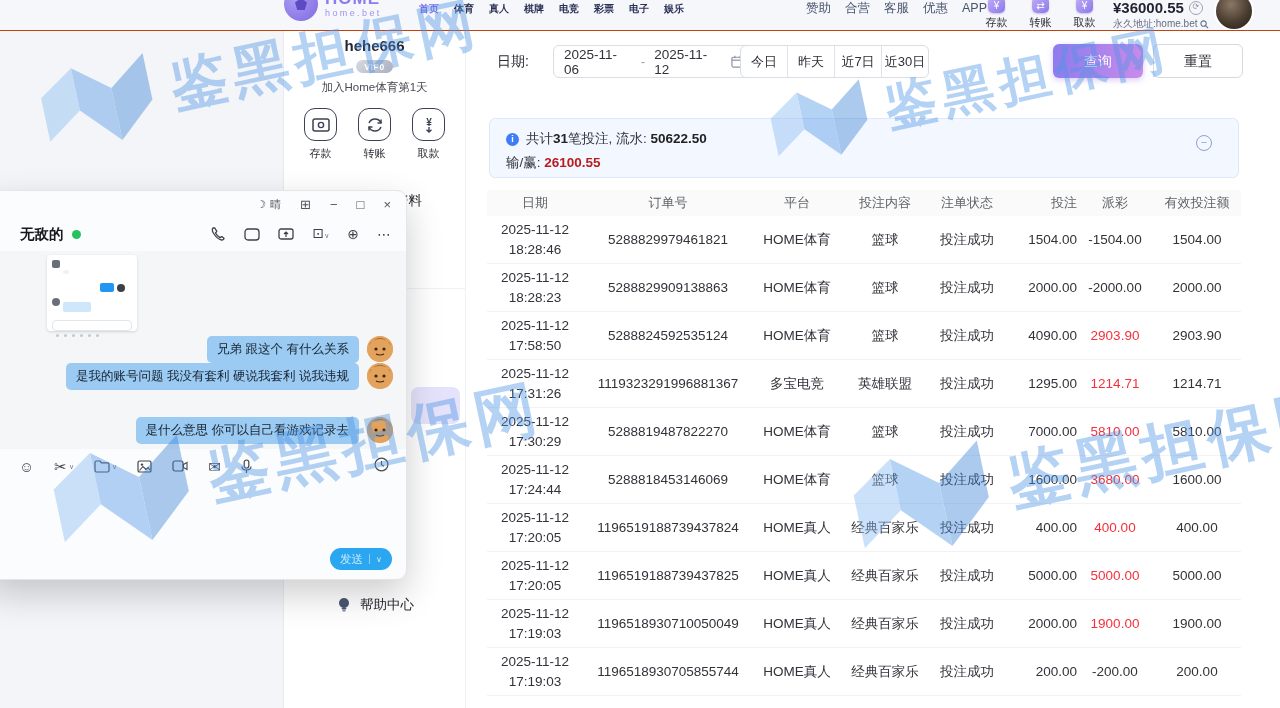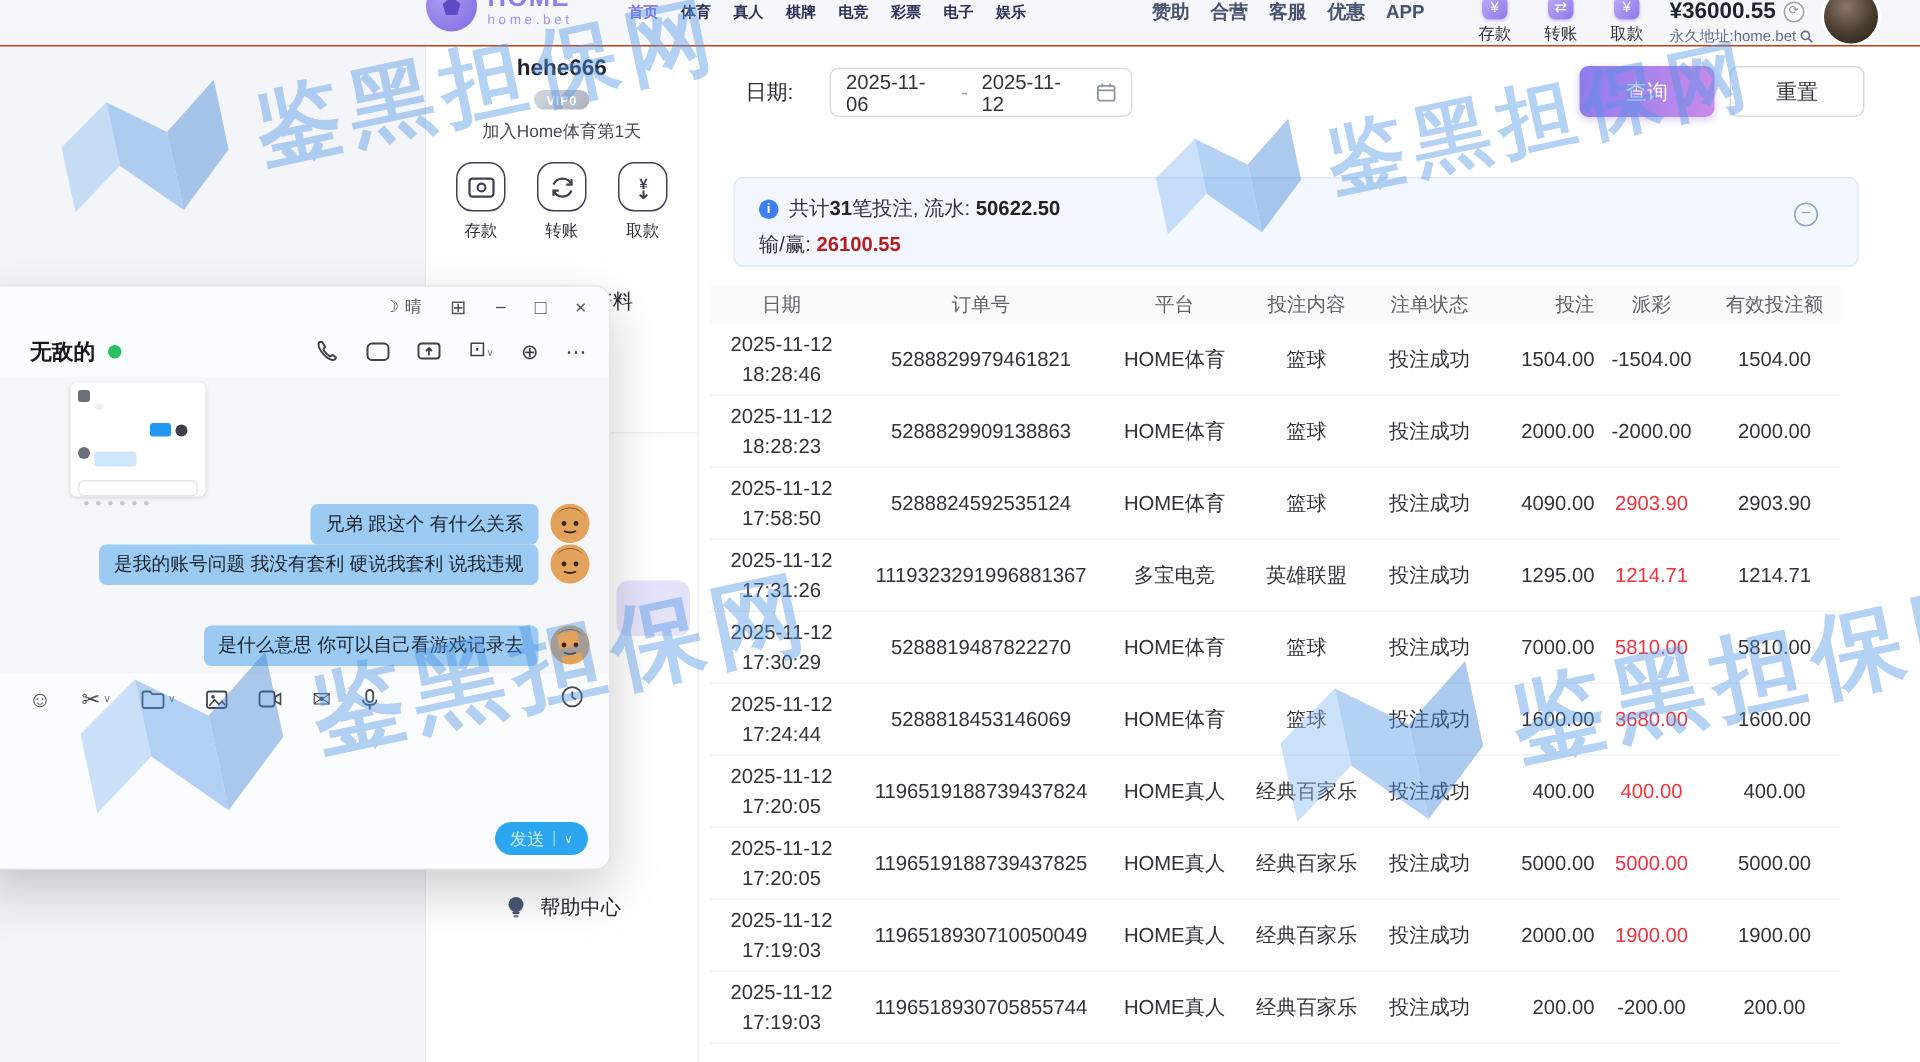--- a/index.html
+++ b/index.html
@@ -11,21 +11,21 @@
   
   .navbar{position:absolute;top:0;left:0;width:1280px;height:30px;background:#f6f7fb;border-bottom:1px solid #c2410c;overflow:hidden;z-index:5;}
   .brand{position:absolute;left:284px;top:-13px;display:flex;align-items:center;gap:7px;}
   .brand-icon{width:34px;height:34px;border-radius:50%;background:radial-gradient(circle at 35% 35%,#ab9df3,#7e68e0);position:relative;flex:0 0 auto;}
   .brand-icon:after{content:"";position:absolute;left:11px;top:11px;width:12px;height:12px;background:#5d4bc4;clip-path:polygon(50% 0,100% 38%,81% 100%,19% 100%,0 38%);}
   .brand-name{font-size:17px;font-weight:bold;color:#8b7cf0;letter-spacing:1px;line-height:19px;}
   .brand-domain{font-size:9px;color:#a293f0;letter-spacing:2.4px;line-height:11px;}
   .nav-menu{position:absolute;left:419px;top:0;display:flex;gap:15px;}
   .nav-item{font-size:10px;font-weight:bold;color:#2c3257;line-height:17px;cursor:pointer;white-space:nowrap;}
   .nav-item.active{color:#7e6ce8;}
-  .nav-secondary{position:absolute;left:768px;top:1px;display:flex;gap:14px;font-weight:bold;}
+  .nav-secondary{position:absolute;left:806px;top:1px;display:flex;gap:14px;}
   .nav-sec-item{font-size:12.5px;color:#49536e;line-height:15px;cursor:pointer;white-space:nowrap;}
   .wallet{position:absolute;left:979px;top:0;display:flex;gap:9px;}
   .wallet-item{width:35px;display:flex;flex-direction:column;align-items:center;cursor:pointer;}
   .wallet-icon{width:17px;height:16px;margin-top:-3px;border-radius:5px;background:linear-gradient(135deg,#c0aef7,#8d77e8);color:#fff;font-size:10px;display:flex;align-items:center;justify-content:center;box-shadow:0 1px 2px rgba(120,90,220,.35);}
   .wallet-label{font-size:11px;color:#2f2f38;margin-top:2px;white-space:nowrap;}
   .balance-block{position:absolute;left:1113px;top:0;}
   .balance{font-size:15px;font-weight:bold;color:#1e2330;line-height:15px;display:flex;align-items:center;gap:5px;}
   .balance-refresh{width:12px;height:12px;border:1px solid #9aa3b5;border-radius:50%;color:#8a93a8;font-size:8px;line-height:10px;text-align:center;font-weight:normal;}
   .address{font-size:10px;color:#646d82;margin-top:2px;display:flex;gap:3px;align-items:center;white-space:nowrap;}
   .avatar{position:absolute;left:1216px;top:-7px;width:36px;height:36px;border-radius:50%;background:radial-gradient(circle at 42% 32%,#8a7866,#4a3c30 55%,#241d16);box-shadow:0 0 0 2px #fff;}
@@ -57,21 +57,21 @@
   .range:first-child{border-left:none;}
   .btn-query{position:absolute;left:587px;top:14px;width:90px;height:34px;border-radius:6px;background:linear-gradient(100deg,#8d7bee,#c98cea);color:#fff;font-size:14px;text-align:center;line-height:34px;cursor:pointer;box-shadow:0 2px 6px rgba(150,110,235,.35);}
   .btn-reset{position:absolute;left:687px;top:14px;width:88px;height:32px;border:1px solid #d6d9df;border-radius:6px;background:#fff;color:#34343c;font-size:14px;text-align:center;line-height:32px;cursor:pointer;}
   .summary{position:absolute;left:23px;top:88px;width:750px;height:60px;background:#f3f7ff;border:1px solid #dde8fd;border-radius:6px;box-sizing:border-box;}
   .s1{position:absolute;left:16px;top:11px;display:flex;align-items:center;gap:7px;font-size:13.5px;color:#33333b;}
   .info-i{width:13px;height:13px;border-radius:50%;background:#3f7df5;color:#fff;font-size:9px;font-weight:bold;display:flex;align-items:center;justify-content:center;font-style:normal;}
   .b{font-weight:bold;color:#222;}
   .s2{position:absolute;left:16px;top:35px;font-size:13.5px;color:#33333b;}
   .red{color:#b91c1c;}
   .collapse{position:absolute;right:26px;top:16px;width:14px;height:14px;border:1px solid #8fa3cc;border-radius:50%;color:#8fa3cc;font-size:11px;line-height:12px;text-align:center;cursor:pointer;}
-  .table{position:absolute;left:7px;top:160px;width:754px;}
+  .table{position:absolute;left:21px;top:160px;width:754px;}
   .trow{display:flex;align-items:center;}
   .thead{height:26px;background:#fafafa;color:#5f6368;font-size:13px;border-radius:2px;}
   .tbody .trow{height:47px;border-bottom:1px solid #f2f2f5;font-size:13.5px;color:#32323a;}
   .cell{text-align:center;box-sizing:border-box;}
   .c0{width:96px;}.c1{width:170px;}.c2{width:88px;}.c3{width:88px;}.c4{width:76px;}.c5{width:72px;text-align:right;}.c6{width:76px;}.c7{width:88px;}
   .dt{line-height:1.45;}
   .val-red{color:#f4303c;}
   
   .chat{position:absolute;left:-14px;top:190px;width:421px;height:390px;background:#fbfcfd;border:1px solid #e4e4e9;border-radius:10px;box-shadow:0 14px 36px rgba(0,0,0,.20);z-index:60;box-sizing:border-box;}
   .titlebar{position:absolute;top:0;left:0;right:0;height:27px;display:flex;justify-content:flex-end;align-items:center;gap:19px;padding-right:15px;color:#55555c;}
@@ -230,20 +230,26 @@
     <span>2025-11-12</span>
     <span class="cal">
       <svg width="13" height="13" viewBox="0 0 14 14">
           <rect x="1" y="2.4" width="12" height="10.6" rx="1.6" fill="none" stroke="#8d94a2" stroke-width="1.3"></rect>
           <line x1="1" y1="5.6" x2="13" y2="5.6" stroke="#8d94a2" stroke-width="1.3"></line>
           <line x1="4.2" y1="0.8" x2="4.2" y2="3.4" stroke="#8d94a2" stroke-width="1.3"></line>
           <line x1="9.8" y1="0.8" x2="9.8" y2="3.4" stroke="#8d94a2" stroke-width="1.3"></line>
         </svg>
     </span>
   </div>
+  <div class="ranges" id="rangeGroup">
+      <div class="range">今日</div>
+      <div class="range">昨天</div>
+      <div class="range">近7日</div>
+      <div class="range">近30日</div>
+    </div>
   <div class="btn-query">查询</div>
   <div class="btn-reset">重置</div>
 
   <div class="summary">
     <div class="s1">
       <i class="info-i">i</i>
       <span>
         <span>共计</span><span class="b">31</span><span>笔投注, 流水:</span>
         <span class="b">50622.50</span>
       </span>

